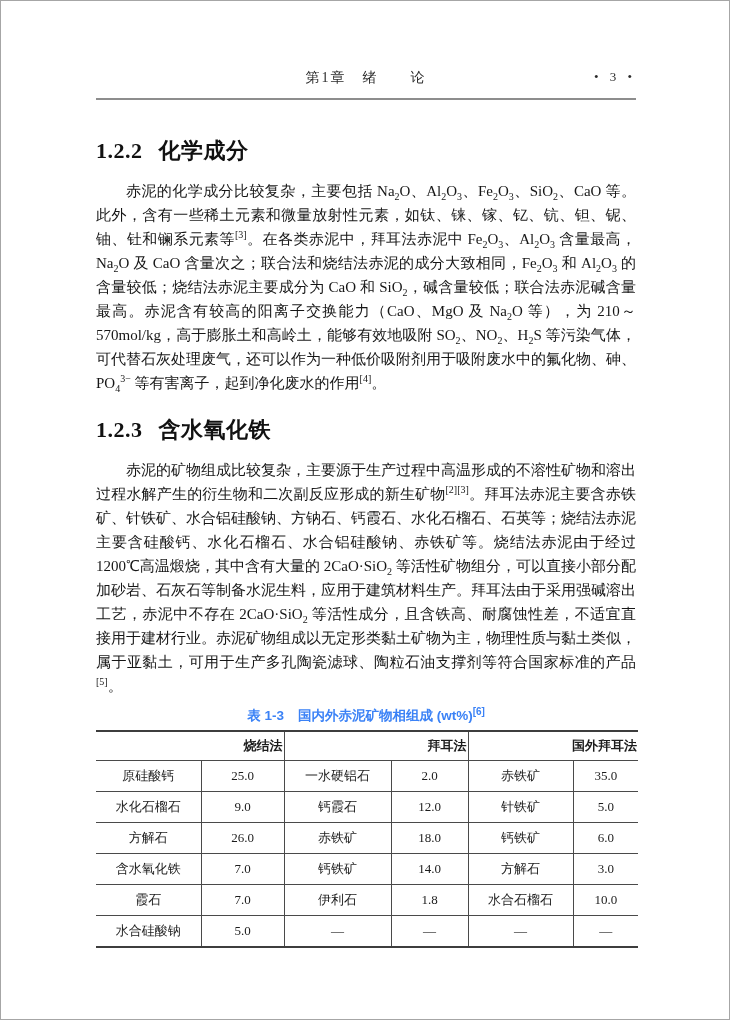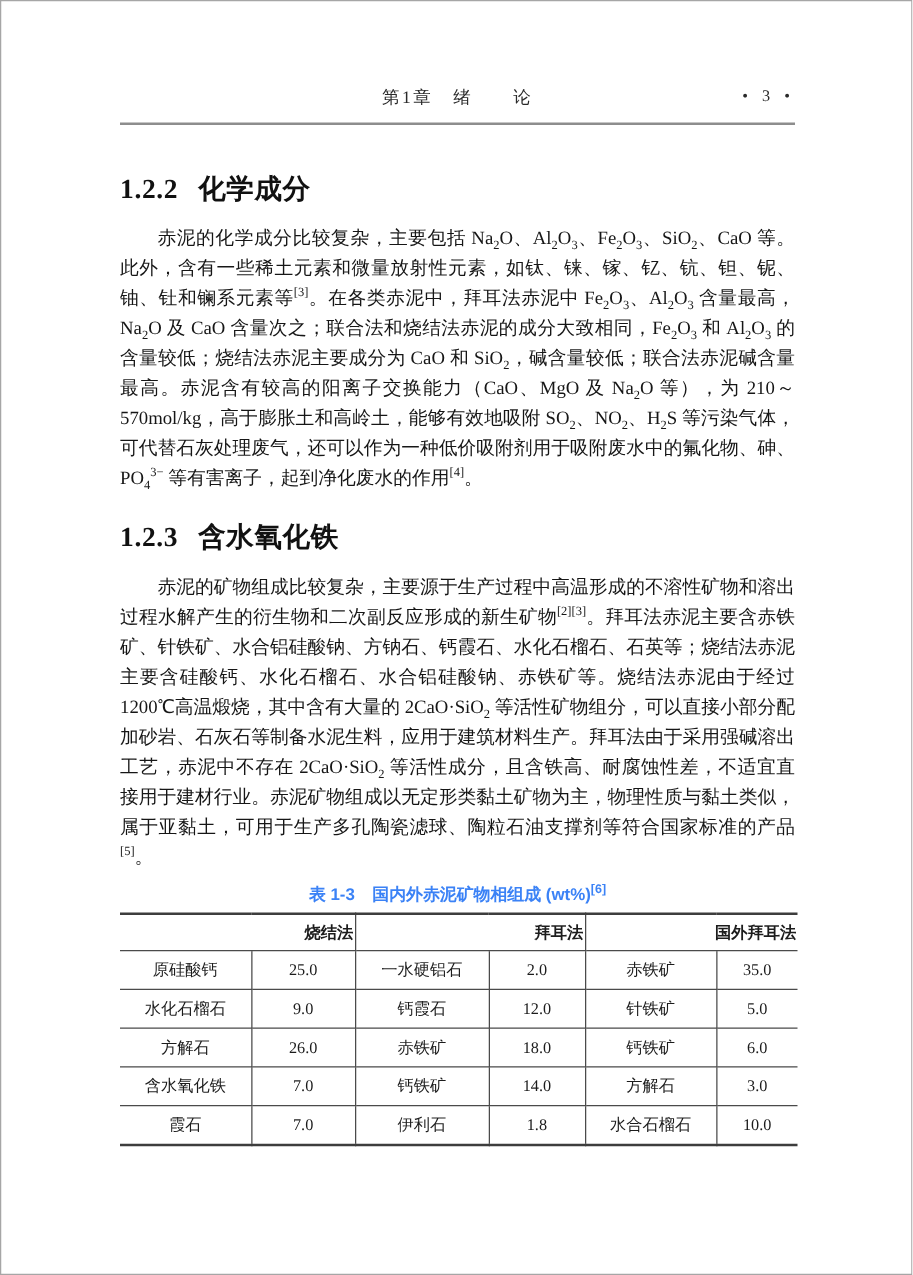--- a/index.html
+++ b/index.html
@@ -182,17 +182,25 @@
             <td>3.0</td>
           </tr>
           <tr>
             <td>霞石</td>
             <td>7.0</td>
             <td>伊利石</td>
             <td>1.8</td>
             <td>水合石榴石</td>
             <td>10.0</td>
           </tr>
+          <tr>
+            <td>水合硅酸钠</td>
+            <td>5.0</td>
+            <td>—</td>
+            <td>—</td>
+            <td>—</td>
+            <td>—</td>
+          </tr>
         </tbody>
     </table>
 
   </div>
 </div>
 
 </body></html>

